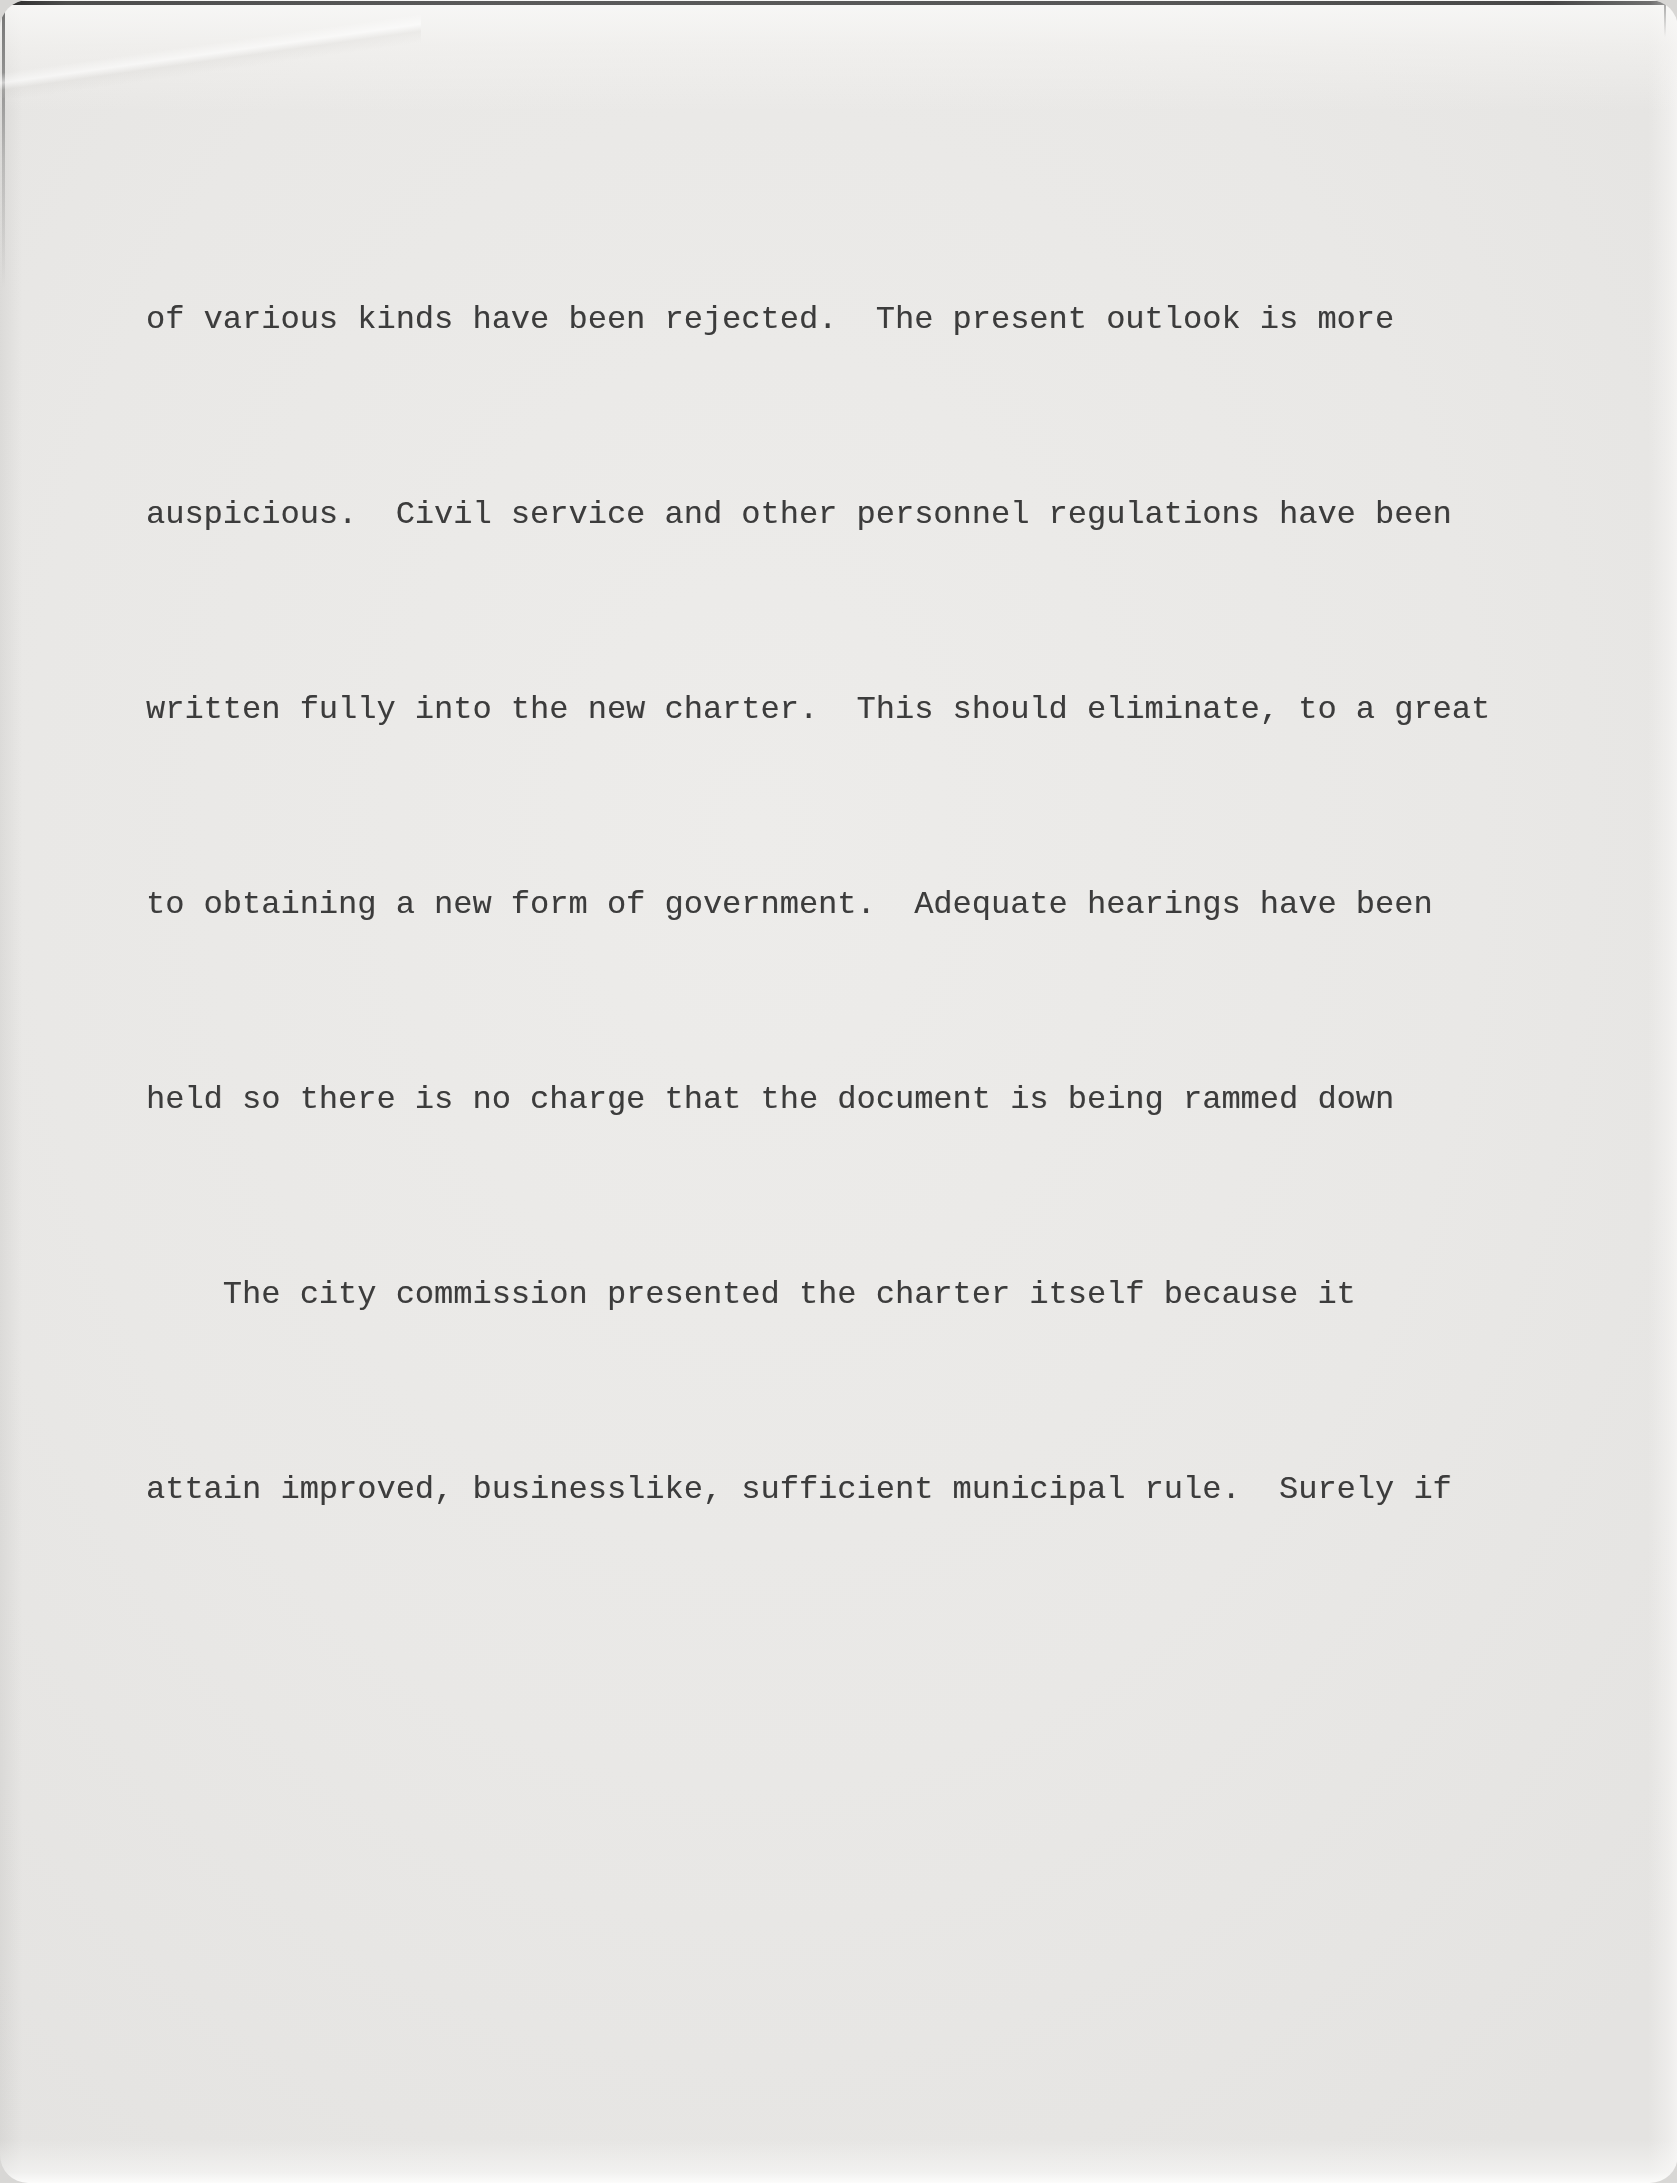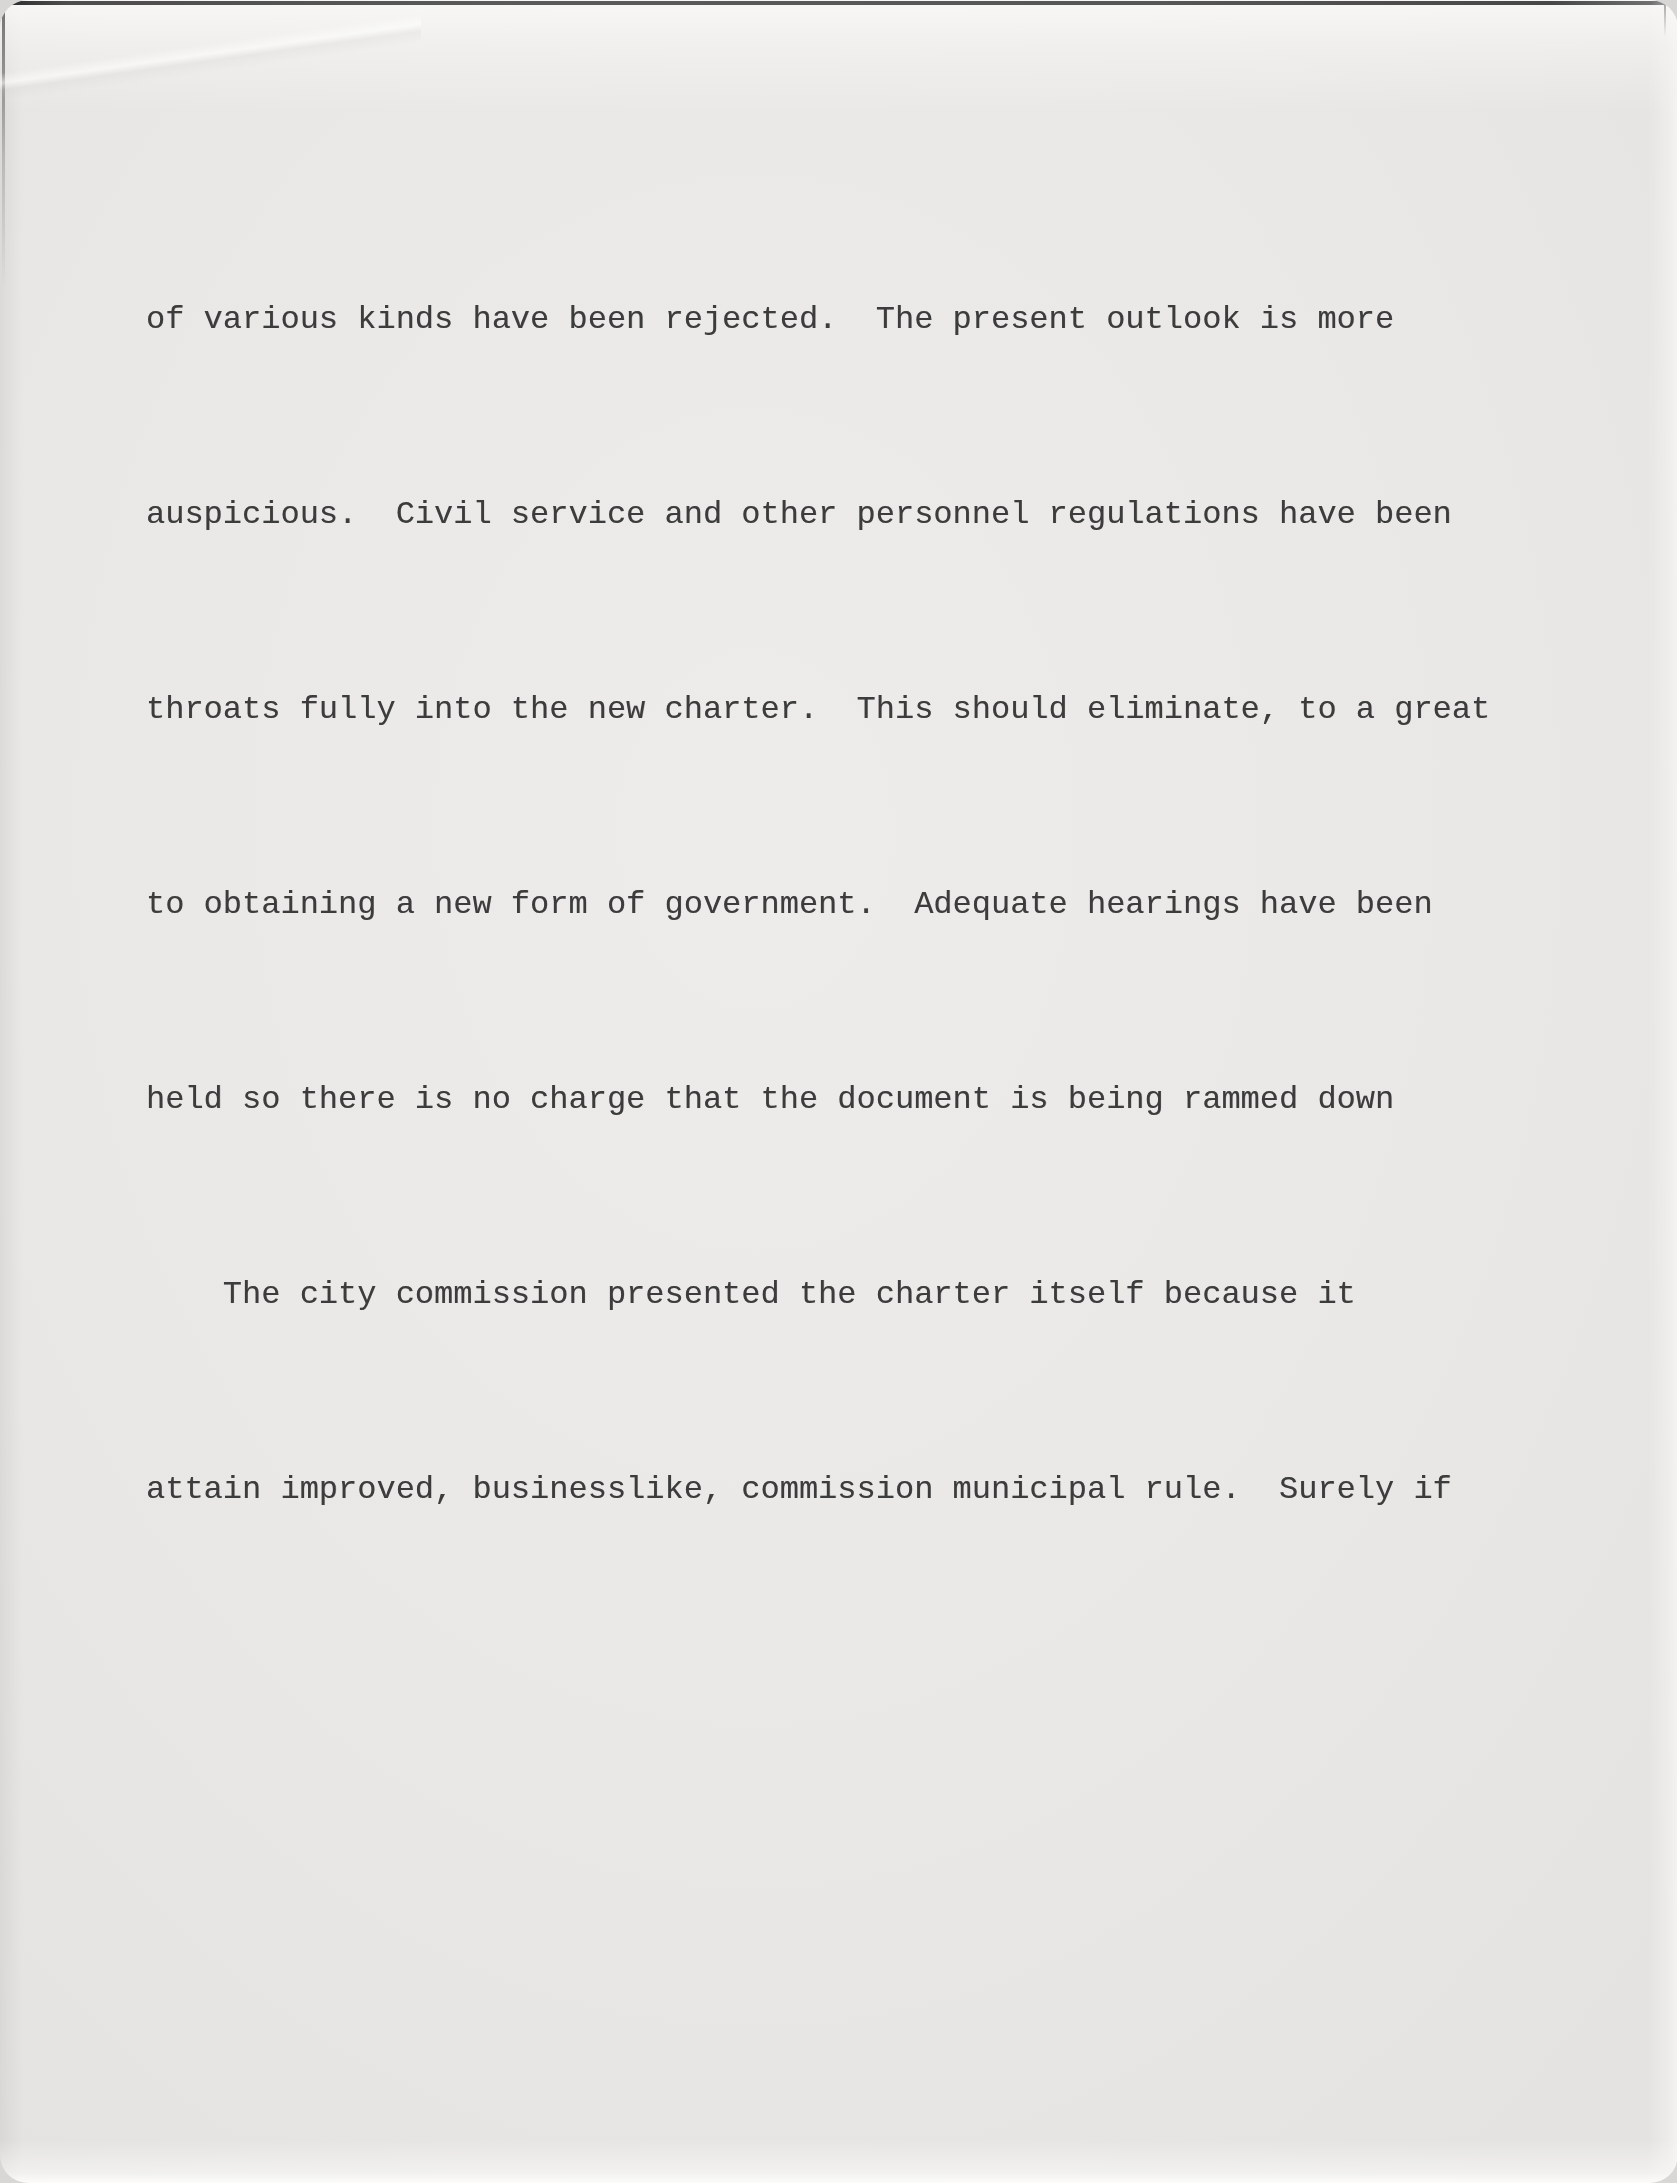--- a/index.html
+++ b/index.html
@@ -93,25 +93,25 @@
 
 <div class="page">
   <div class="scan-top-edge"></div>
   <div class="scan-left-edge"></div>
   <div class="scan-right-nub"></div>
   <div class="crease"></div>
 
   <div class="doc-text">
     <div class="doc-line">of various kinds have been rejected.  The present outlook is more</div>
     <div class="doc-line">auspicious.  Civil service and other personnel regulations have been</div>
-    <div class="doc-line">throats fully into the new charter.  This should eliminate, to a great</div>
+    <div class="doc-line">written fully into the new charter.  This should eliminate, to a great</div>
     <div class="doc-line">to obtaining a new form of government.  Adequate hearings have been</div>
     <div class="doc-line">held so there is no charge that the document is being rammed down</div>
     <div class="doc-line">    The city commission presented the charter itself because it</div>
-    <div class="doc-line">attain improved, businesslike, commission municipal rule.  Surely if</div>
+    <div class="doc-line">attain improved, businesslike, sufficient municipal rule.  Surely if</div>
     
     
     
     
     
     
     
     
     
     

